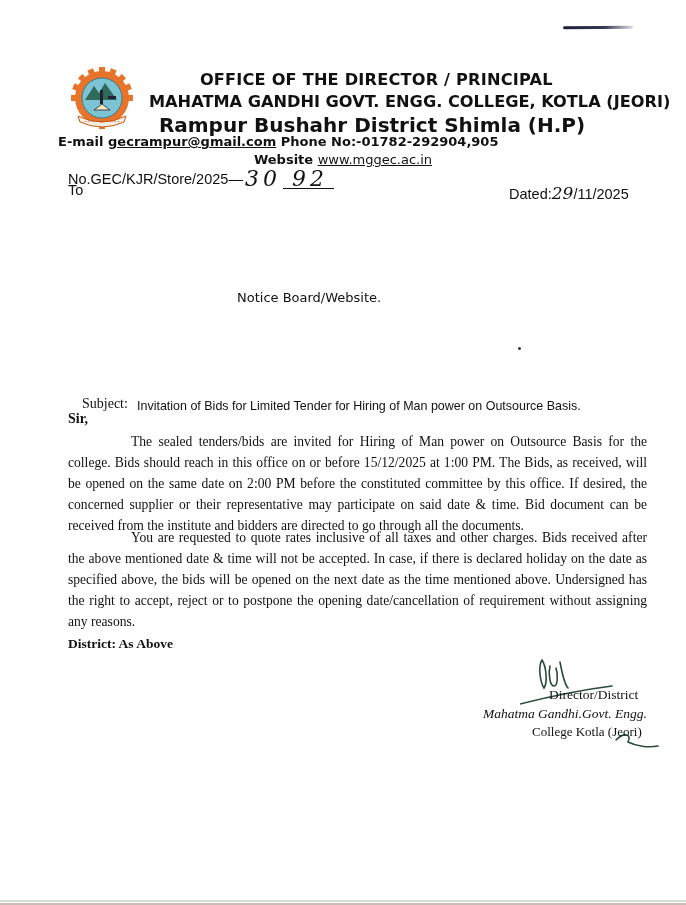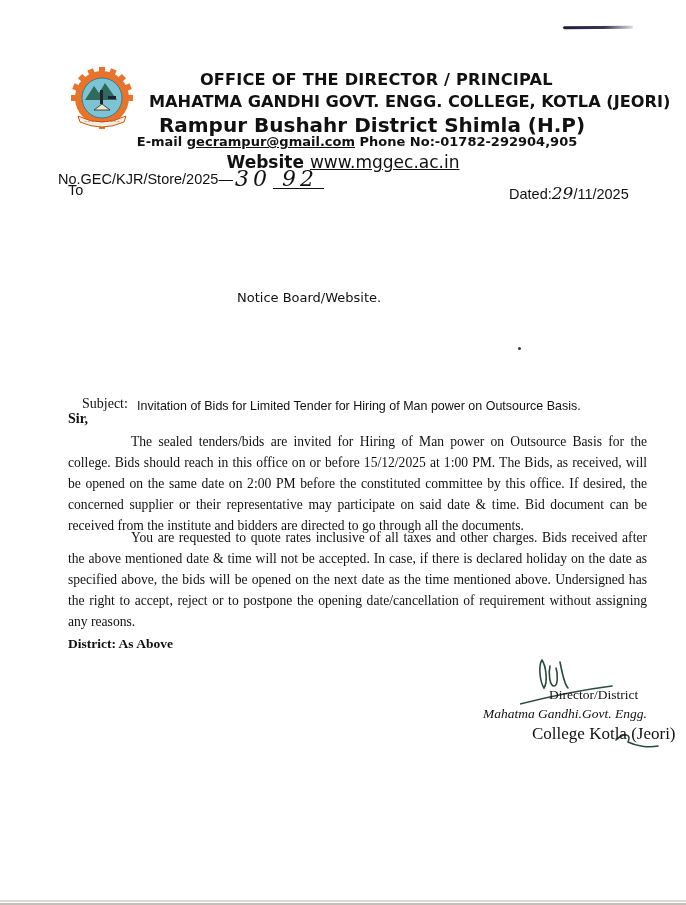--- a/index.html
+++ b/index.html
@@ -9,26 +9,26 @@
     .serif { font-family: "Liberation Serif", "DejaVu Serif", serif; }
     .arial { font-family: "Liberation Sans", sans-serif; }
 
     .top-stroke { left: 563px; top: 26px; width: 70px; height: 3px; background: linear-gradient(90deg,#1c1c3a,#3a3a55 60%,rgba(80,80,110,0.2)); border-radius: 2px; transform: rotate(-0.6deg); }
 
     .logo { left: 68px; top: 66px; width: 68px; height: 68px; }
 
     .h1 { top: 70px; left: 0; width: 686px; text-align: center; padding-left: 68px; box-sizing: border-box; font-weight: bold; font-size: 16.5px; letter-spacing: 0.2px; transform: scaleX(0.98); }
     .h2 { top: 92px; left: 149px; font-weight: bold; font-size: 16.5px; white-space: nowrap; transform-origin: left; transform: scaleX(0.98); }
     .h3 { top: 113px; left: 0; width: 686px; text-align: center; padding-left: 58px; box-sizing: border-box; font-weight: bold; font-size: 20px; }
-    .h4 { top: 134px; left: 0; width: 656px; text-align: center; padding-left: 58px; box-sizing: border-box; font-weight: bold; font-size: 13px; white-space: nowrap; }
-    .h5 { top: 152px; left: 0; width: 576px; text-align: center; padding-left: 110px; box-sizing: border-box; font-weight: bold; font-size: 17px; white-space: nowrap; }
+    .h4 { top: 134px; left: 0; width: 656px; text-align: left; padding-left: 58px; box-sizing: border-box; font-weight: bold; font-size: 13px; white-space: nowrap; }
+    .h5 { top: 152px; left: 0; width: 576px; text-align: center; padding-left: 110px; box-sizing: border-box; font-weight: bold; font-size: 13px; white-space: nowrap; }
     .ul { text-decoration: underline; font-weight: normal; }
     .h4 .ul { font-weight: bold; }
 
-    .refno { left: 58px; top: 164px; font-size: 14.5px; white-space: nowrap; }
+    .refno { left: 68px; top: 164px; font-size: 14.5px; white-space: nowrap; }
     .handnum { font-family: "DejaVu Serif", serif; font-style: italic; font-size: 22px; letter-spacing: 4px; margin-left: 2px; position: relative; top: 2px; }
     .handnum::after { content: ""; position: absolute; left: 38px; right: -6px; bottom: 2px; height: 1.5px; background: #111; }
     .to { left: 68px; top: 182px; font-size: 14.5px; }
     .dated { left: 497px; top: 183px; font-size: 14.5px; white-space: nowrap; margin-left: 12px; }
     .dated .hand { font-family: "DejaVu Serif", serif; font-style: italic; font-size: 17px; }
 
     .recipient { left: 237px; top: 290px; font-size: 13px; }
     .dot { left: 518px; top: 347px; width: 3px; height: 3px; background: #333; border-radius: 50%; }
 
     .subject-label { left: 82px; top: 396px; font-size: 14px; }
@@ -37,21 +37,21 @@
 
     .para { left: 68px; width: 579px; font-size: 13.6px; line-height: 21px; text-align: justify; text-indent: 63px; }
     .p1 { top: 431px; }
     .p2 { top: 527px; }
 
     .encl { left: 68px; top: 636px; font-size: 13.5px; font-weight: bold; }
 
     .sig-svg { left: 520px; top: 652px; width: 150px; height: 100px; }
     .sig1 { left: 549px; top: 687px; font-size: 13.5px; }
     .sig2 { left: 483px; top: 706px; font-size: 13.5px; font-style: italic; }
-    .sig3 { left: 532px; top: 724px; font-size: 17px; font-family: Liberation Serif, serif; }
+    .sig3 { left: 532px; top: 724px; font-size: 13px; font-family: Liberation Serif, serif; }
 
     .bottom-rule1 { left: 0; top: 900px; width: 686px; height: 2px; background: #d8dcdc; }
     .bottom-rule2 { left: 0; top: 903px; width: 686px; height: 2px; background: #c9bcb4; }
   </style>
 </head>
 <body>
 
 <div class="abs top-stroke"></div>
 
 <div class="abs logo">

